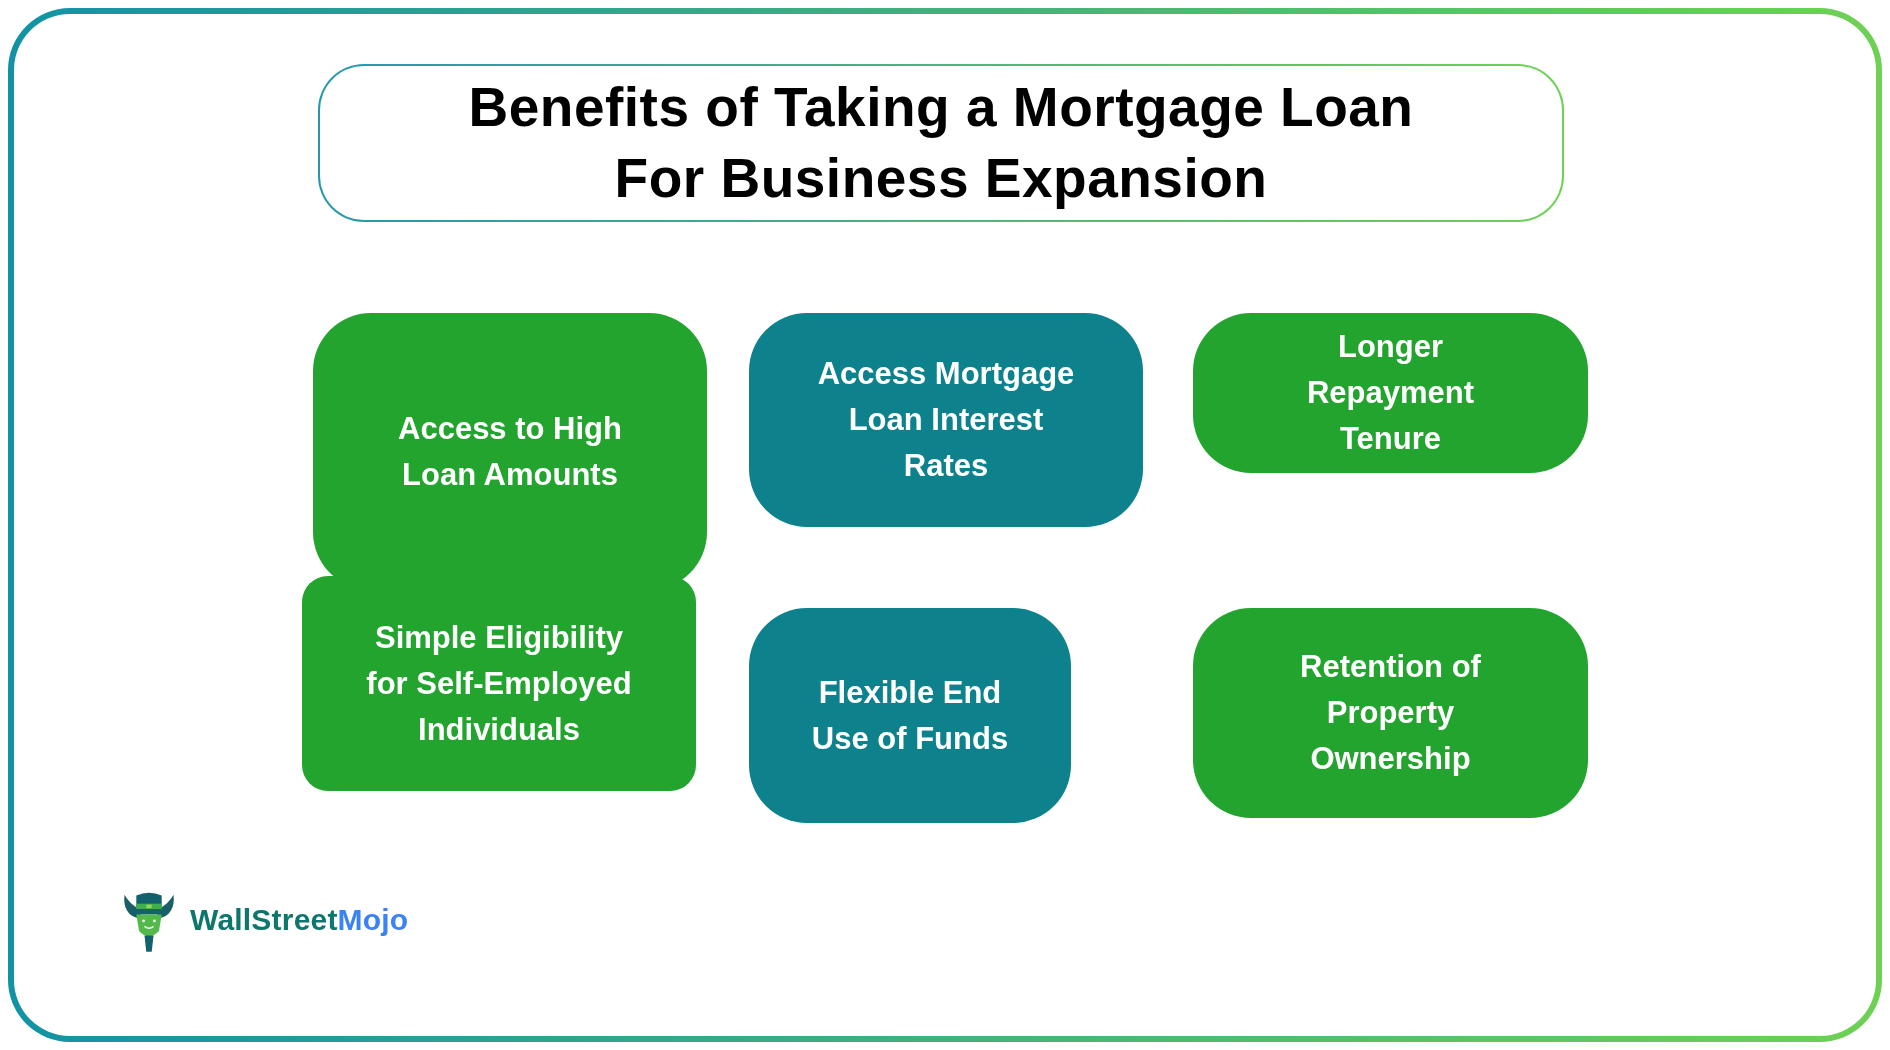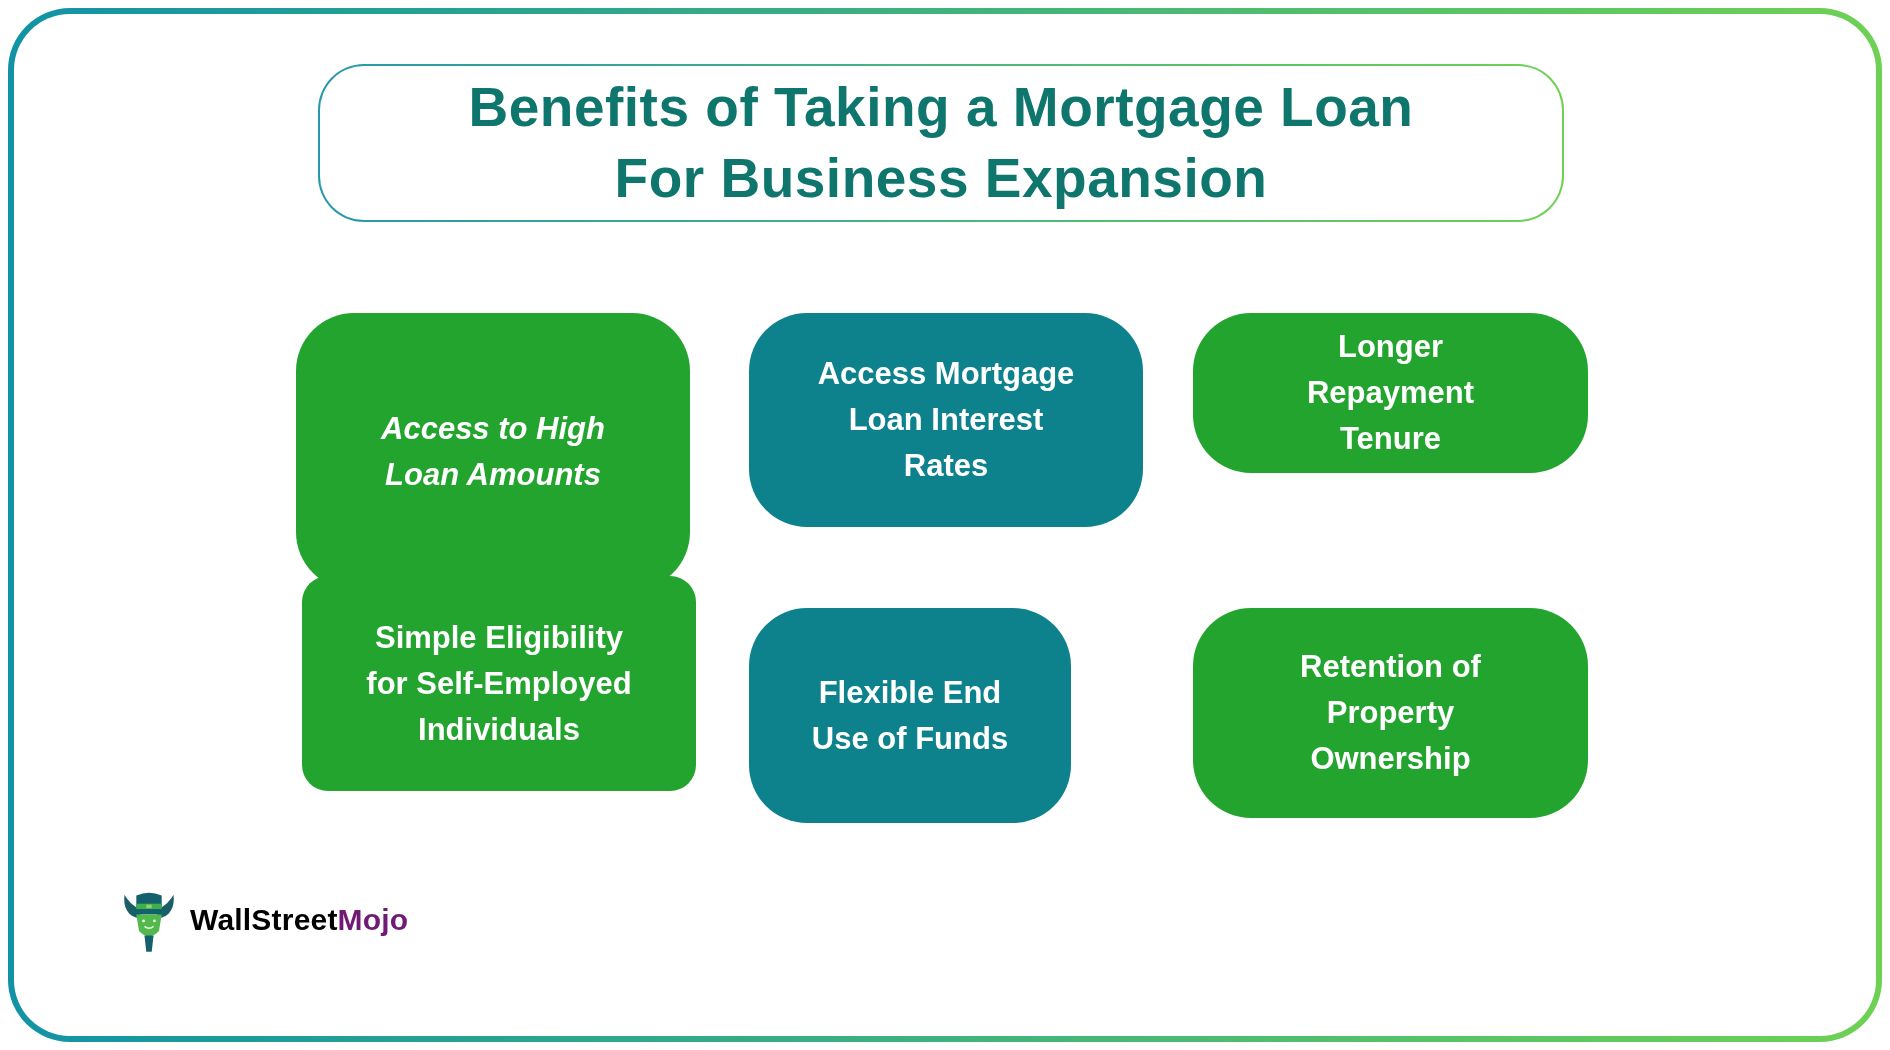--- a/index.html
+++ b/index.html
@@ -57,21 +57,21 @@
     color: #ffffff;
     display: flex; align-items: center; justify-content: center;
     text-align: center;
     font-size: 31px;
     font-weight: bold;
     line-height: 46px;
     white-space: pre-line;
     padding: 0 18px;
     box-sizing: border-box;
   }
-  .card.c1 { left: 296px;  top: 313px; width: 394px; height: 277px; font-style: italic; }
+  .card.c1 { left: 313px;  top: 313px; width: 394px; height: 277px; }
   .card.c2 { left: 749px;  top: 313px; width: 394px; height: 214px; }
   .card.c3 { left: 1193px; top: 313px; width: 395px; height: 160px; }
   .card.c4 { left: 302px;  top: 576px; width: 394px; height: 215px; border-radius: 26px; }
   .card.c5 { left: 749px;  top: 608px; width: 322px; height: 215px; }
   .card.c6 { left: 1193px; top: 608px; width: 395px; height: 210px; }
 
   
   .logo {
     position: absolute; left: 120px; top: 886px;
     display: flex; align-items: center; gap: 12px;
@@ -85,21 +85,21 @@
 <body>
 
 <div class="frame">
   <div class="frame-inner"></div>
 </div>
 
 <div class="content">
 
   <div class="title-box">
     <div class="title-inner">
-      <h1 class="page-title" style="color: #0f766e;">Benefits of Taking a Mortgage Loan
+      <h1 class="page-title" style="color: #000000;">Benefits of Taking a Mortgage Loan
 For Business Expansion</h1>
     </div>
   </div>
 
   <div class="card c1" style="background: rgb(35, 164, 46);">Access to High
 Loan Amounts</div>
 
   <div class="card c2" style="background: rgb(13, 129, 140);">Access Mortgage
 Loan Interest
 Rates</div>
@@ -134,17 +134,17 @@
 
       <path d="M18 30 L46 30 L43 48 Q32 60 21 48 Z" fill="#54b94d"></path>
 
       <circle cx="26" cy="37" r="1.6" fill="#e8f7e4"></circle>
       <circle cx="38" cy="37" r="1.6" fill="#e8f7e4"></circle>
       <path d="M27 43 Q32 47 37 43" stroke="#e8f7e4" stroke-width="1.6" fill="none"></path>
 
       <path d="M27 53 L37 53 L35 71 L29 71 Z" fill="#14616e"></path>
     </svg>
     <div class="brand">
-      <span class="p1" style="color: #000000;">WallStreet</span><span class="p2" style="color: #701a75;">Mojo</span>
+      <span class="p1" style="color: #0f766e;">WallStreet</span><span class="p2" style="color: #3b82f6;">Mojo</span>
     </div>
   </div>
 
 </div>
 
 </body></html>

